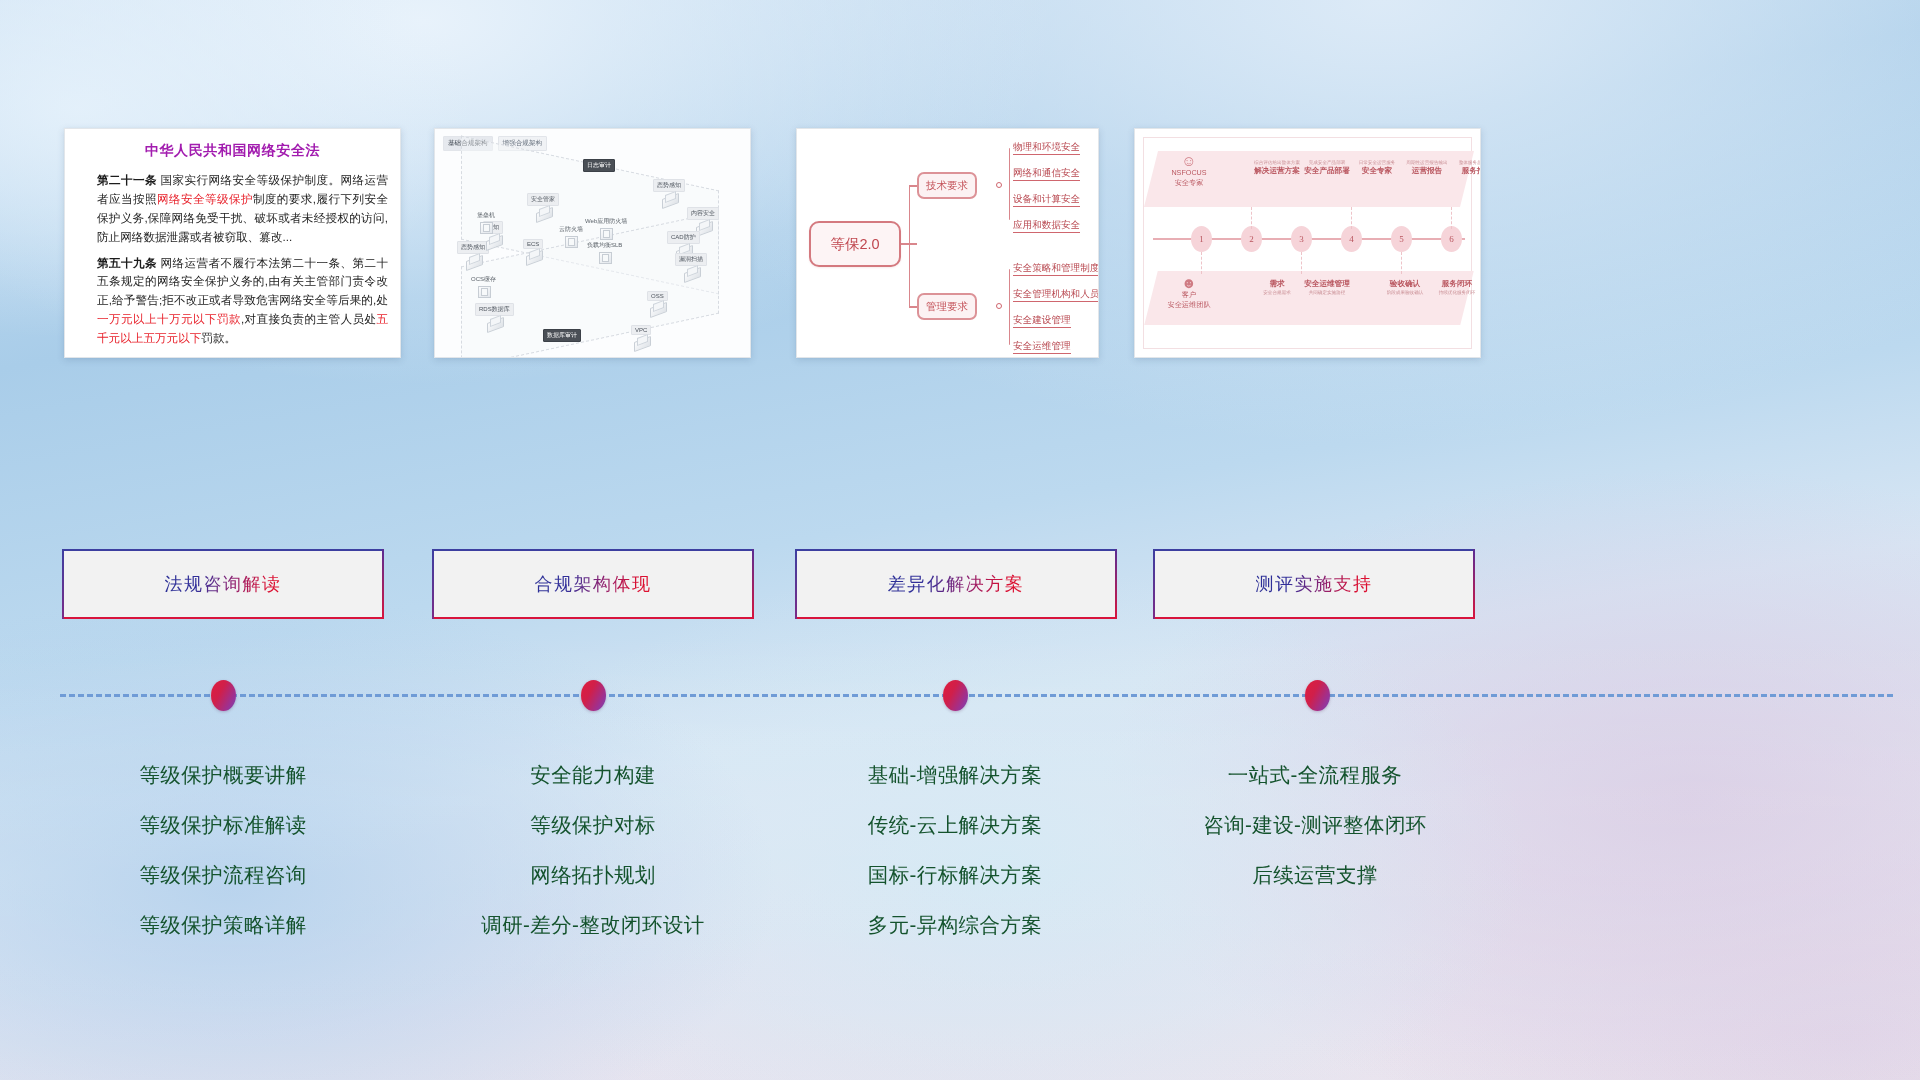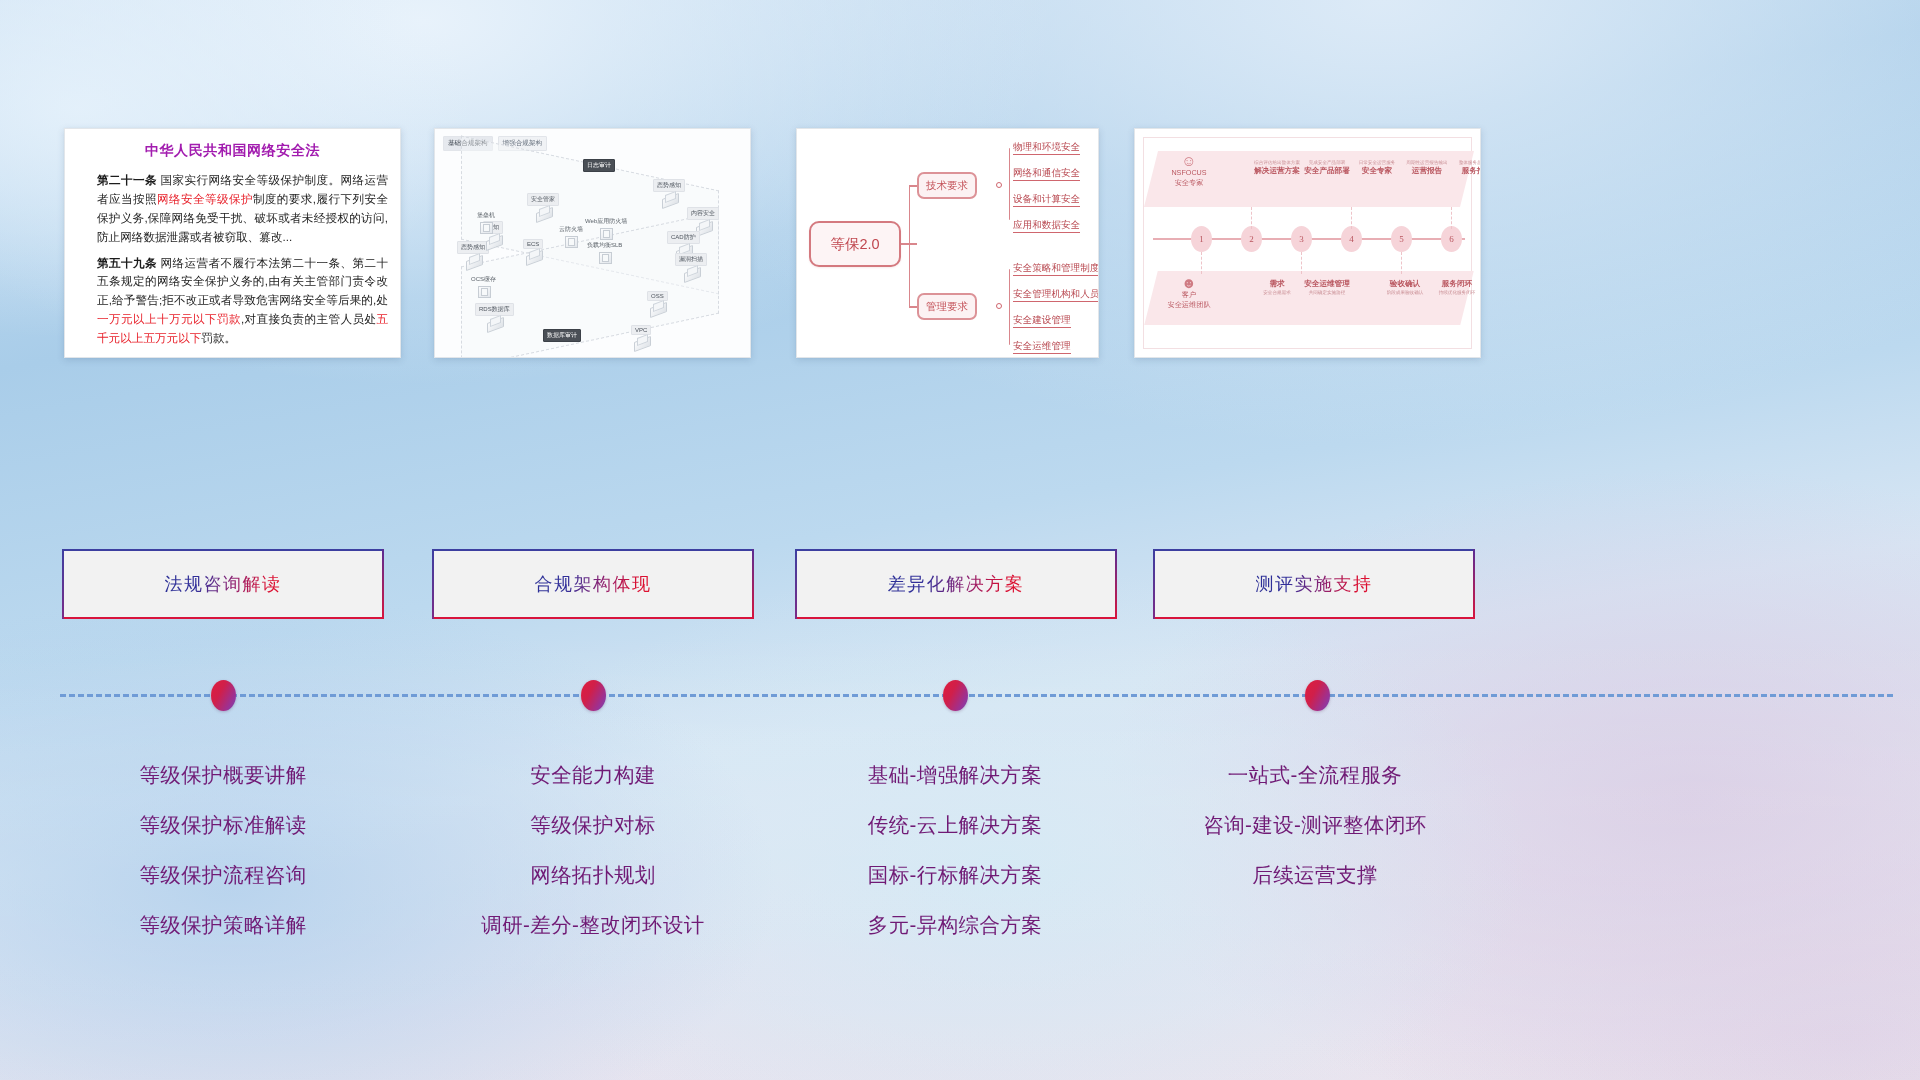--- a/index.html
+++ b/index.html
@@ -200,21 +200,21 @@
   }
   .dot-1 { left: 211px; } .dot-2 { left: 581px; }
   .dot-3 { left: 943px; } .dot-4 { left: 1305px; }
 
   
   #bullets { position: absolute; left: 0; top: 0; width: 1920px; z-index: 3; }
   .bcol { position: absolute; top: 750px; width: 330px; text-align: center; }
   .bcol-1 { left: 58px; }  .bcol-2 { left: 428px; }
   .bcol-3 { left: 790px; } .bcol-4 { left: 1150px; }
   .bitem {
-    font-size: 20.5px; color: #701a75; line-height: 50px; letter-spacing: .4px;
+    font-size: 20.5px; color: #14532d; line-height: 50px; letter-spacing: .4px;
     white-space: nowrap;
   }
 </style>
 </head>
 <body>
 
 <div id="bg">
   <div class="bg-l1"></div>
   <div class="bg-l2"></div>
   <div class="bg-l3"></div>

